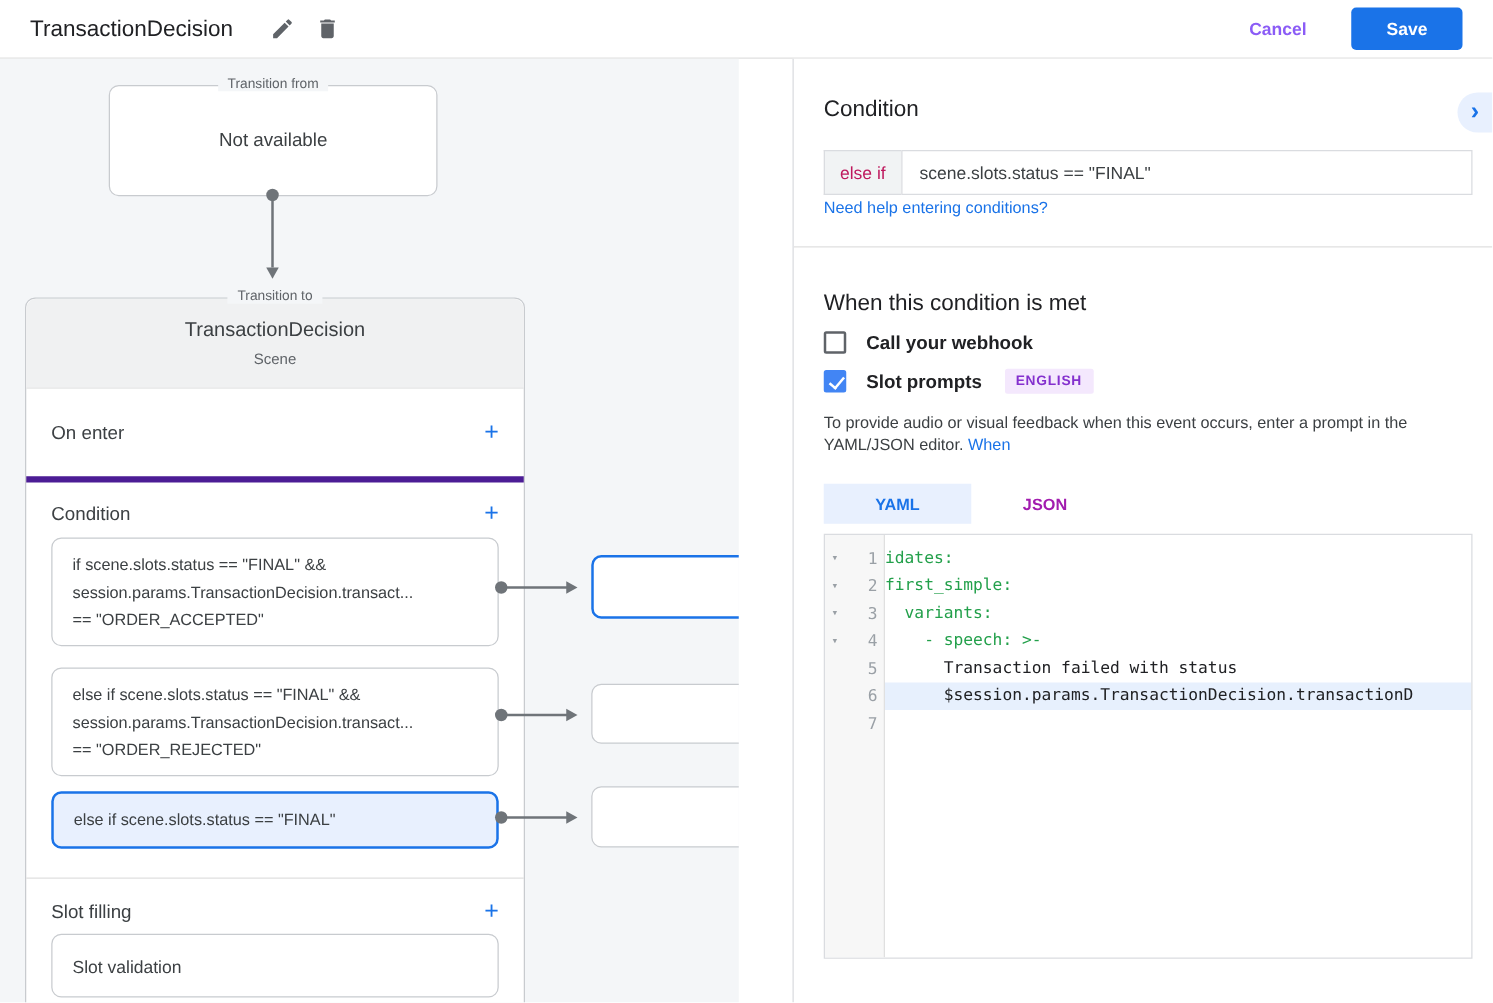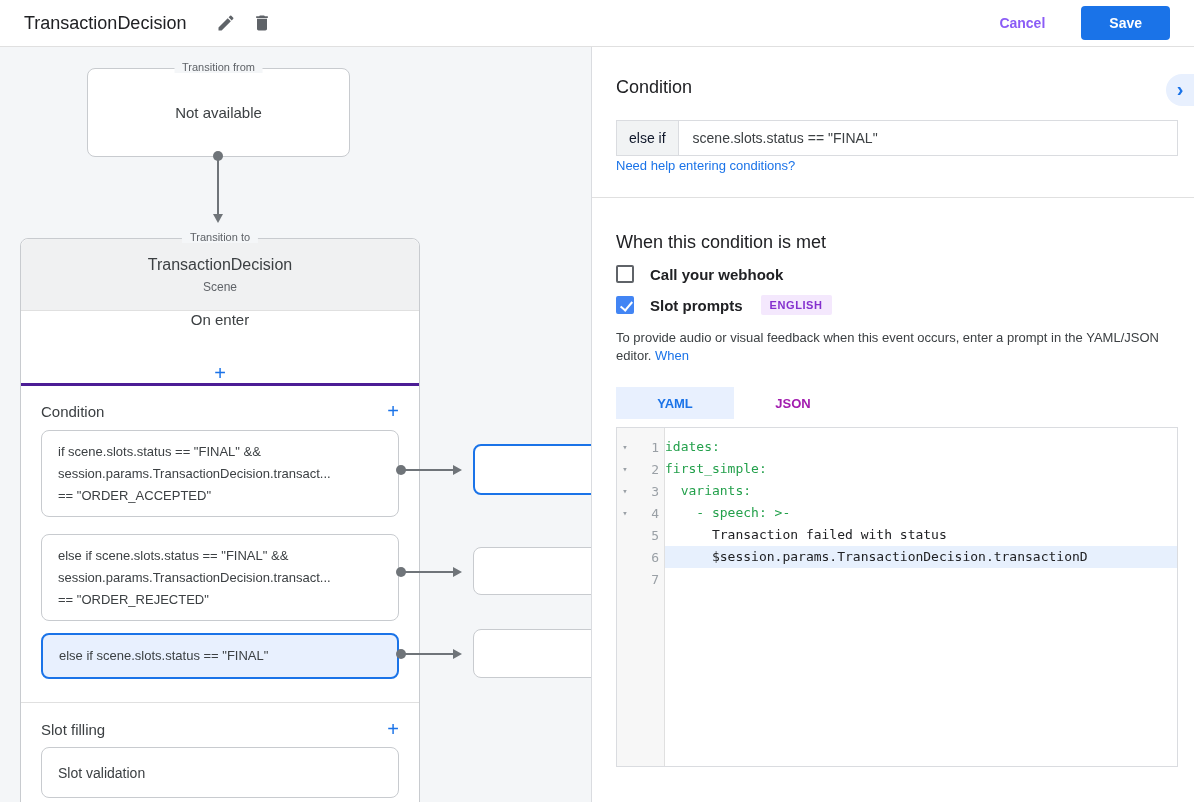--- a/index.html
+++ b/index.html
@@ -12,21 +12,21 @@
   .topbar-title { font-size:18px; color:#202124; margin-right:22px; }
   .icon-btn { width:36px; height:36px; display:flex; align-items:center; justify-content:center;
     border:none; background:transparent; cursor:pointer; color:#5f6368; }
   .topbar-spacer { flex:1; }
   .cancel-btn { color:#8b5cf6; font-weight:bold; font-size:14px; background:transparent;
     border:none; padding:8px 16px; margin-right:20px; cursor:pointer; }
   .save-btn { background:#1a73e8; color:#fff; font-weight:bold; font-size:14px;
     border:none; border-radius:4px; padding:9px 28px; cursor:pointer; }
 
   
-  .main { display:flex; height:755px; }
+  .main { display:flex; height:755px;gap:43px; }
   .canvas { width:591px; position:relative; background:#f4f6f8; overflow:hidden; flex:none; }
   .panel { flex:1; background:#fff; border-left:1px solid #dadce0; position:relative; overflow:hidden; }
 
   
   .legend { position:absolute; top:-8px; left:50%; transform:translateX(-50%);
     background:#f4f6f8; padding:0 8px; font-size:11px; color:#5f6368; white-space:nowrap; }
 
   .tfrom { position:absolute; left:87px; top:21px; width:263px; height:89px;
     background:#fff; border:1px solid #c8cbcf; border-radius:8px; }
   .tfrom-content { height:100%; display:flex; align-items:center; justify-content:center;
@@ -41,21 +41,21 @@
     border-top:5px solid transparent; border-bottom:5px solid transparent; border-left:9px solid #6f7479; }
 
   .tto { position:absolute; left:20px; top:191px; width:400px; height:620px;
     background:#fff; border:1px solid #c8cbcf; border-radius:8px; }
   .tto-header { background:#f0f1f2; border-bottom:1px solid #e0e0e0; border-radius:8px 8px 0 0;
     height:72px; display:flex; flex-direction:column; align-items:center; justify-content:center; cursor:pointer; }
   .tto-title { font-size:16px; color:#3c4043; margin-bottom:6px; }
   .tto-subtitle { font-size:12px; color:#5f6368; }
 
   .section-row { display:flex; align-items:center; justify-content:space-between; padding:0 20px; }
-  .row-onenter { height:75px; border-bottom:3px solid #4c1d95;flex-direction:column; }
+  .row-onenter { height:75px; border-bottom:5px solid #4c1d95; }
   .row-label { font-size:15px; color:#3c4043; }
   .plus-btn { color:#1a73e8; font-size:20px; font-weight:normal; background:transparent;
     border:none; cursor:pointer; line-height:1; }
 
   .row-condition-head { height:44px; padding-top:6px; }
   .cond-card { margin:0 20px 0 20px; background:#fff; border:1px solid #c8cbcf; border-radius:8px;
     padding:10px 16px; font-size:13px; line-height:22px; color:#3c4043; cursor:pointer; position:relative; }
   .cond-card.c1 { height:87px; }
   .cond-card.c2 { height:87px; margin-top:17px; }
   .cond-card.c3 { height:46px; margin-top:12px; display:flex; align-items:center;
@@ -72,21 +72,21 @@
   .target-box.selected { border:2px solid #1a73e8; }
 
   
   .panel-section1 { padding:30px 24px 24px 24px; border-bottom:1px solid #e0e0e0; position:relative; }
   .panel-h { font-size:18px; color:#202124; }
   .chevron-pill { position:absolute; right:0; top:27px; width:28px; height:32px;
     background:#e8f0fe; border:none; border-radius:16px 0 0 16px; cursor:pointer;
     color:#1a73e8; font-size:20px; font-weight:bold; display:flex; align-items:center; justify-content:center; padding-bottom:2px; }
   .cond-input-row { display:flex; margin-top:22px; margin-right:-8px; height:36px; }
   .cond-prefix { background:#f1f3f4; border:1px solid #dadce0; border-right:none;
-    display:flex; align-items:center; padding:0 12px; font-size:14px; color:#0f172a; }
+    display:flex; align-items:center; padding:0 12px; font-size:14px; color:#be185d; }
   .cond-input { flex:1; border:1px solid #dadce0; font-size:14px; color:#3c4043;
     padding:0 14px; outline:none; font-family:"Liberation Sans", sans-serif; background:#fff; }
   .help-link { display:inline-block; margin-top:2px; color:#1a73e8; font-size:13px;
     text-decoration:none; cursor:pointer; }
 
   .panel-section2 { padding:34px 24px 0 24px; }
   .check-row { display:flex; align-items:center; margin-top:12px; cursor:pointer; }
   .checkbox { width:18px; height:18px; border:2px solid #5f6368; border-radius:2px;
     margin-right:16px; flex:none; position:relative; background:#fff; }
   .checkbox.checked { background:#4285f4; border-color:#4285f4; }

